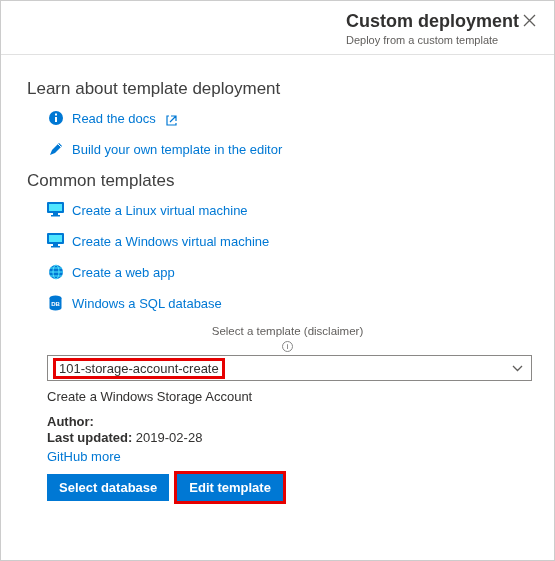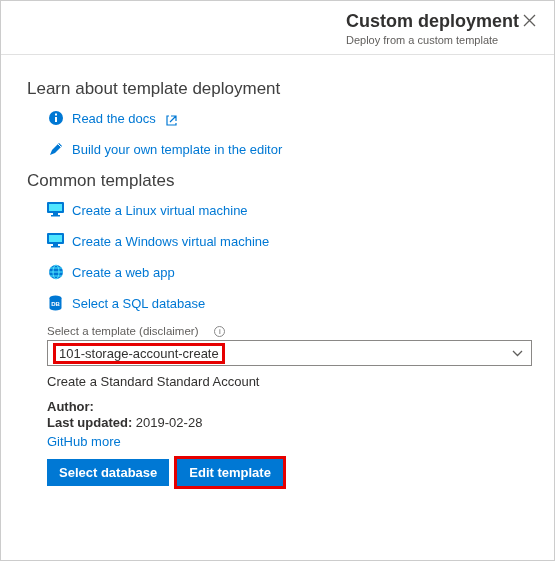--- a/index.html
+++ b/index.html
@@ -69,21 +69,22 @@
     display: inline-flex;
     margin-left: 2px;
     vertical-align: middle;
   }
   .field-label {
     font-size: 11.5px;
     color: #605e5c;
     margin: 6px 0 3px 20px;
     display: flex;
     align-items: center;
-    gap: 16px;
+    gap: 4px;
+    flex-direction: column;
   }
   .info-dot {
     width: 11px; height: 11px;
     border: 1px solid #888; border-radius: 50%;
     display: inline-flex; align-items:center; justify-content:center;
     font-size: 8px; color:#666;
   }
   .select-wrap {
     margin: 0 0 8px 20px;
     position: relative;
@@ -228,41 +229,41 @@
   </div>
 
   <div class="link-row">
     <span class="icon">
       <svg width="15" height="16" viewBox="0 0 15 16">
           <ellipse cx="7.5" cy="3" rx="6" ry="2.5" fill="#0078d4"></ellipse>
           <path d="M1.5 3 V13 A6 2.5 0 0 0 13.5 13 V3" fill="#0078d4"></path>
           <text x="7.5" y="11" font-size="6" fill="#fff" text-anchor="middle" font-weight="bold">DB</text>
         </svg>
     </span>
-    <span class="lnk">Select a SQL database</span>
+    <span class="lnk">Windows a SQL database</span>
   </div>
 
 
   <div class="field-label">
     <span>Select a template (disclaimer)</span>
     <span class="info-dot">i</span>
   </div>
 
   <div class="select-wrap">
     <div class="select-box">
       <span class="sel-text">101-storage-account-create</span>
       <span class="chev">
         <svg width="11" height="7" viewBox="0 0 11 7">
             <path d="M1 1 L5.5 5.5 L10 1" stroke="#605e5c" stroke-width="1.3" fill="none"></path>
           </svg>
       </span>
     </div>
   </div>
 
-  <div class="desc">Create a Standard Standard Account</div>
+  <div class="desc">Create a Windows Storage Account</div>
 
   <div class="meta">
     <div class="row"><b>Author:</b></div>
     <div class="row"><b>Last updated:</b> <span>2019-02-28</span></div>
   </div>
   <div class="learn">GitHub more</div>
 
   <div class="btn-row">
     <button class="btn">Select database</button>
     <button class="btn hl">Edit template</button>

